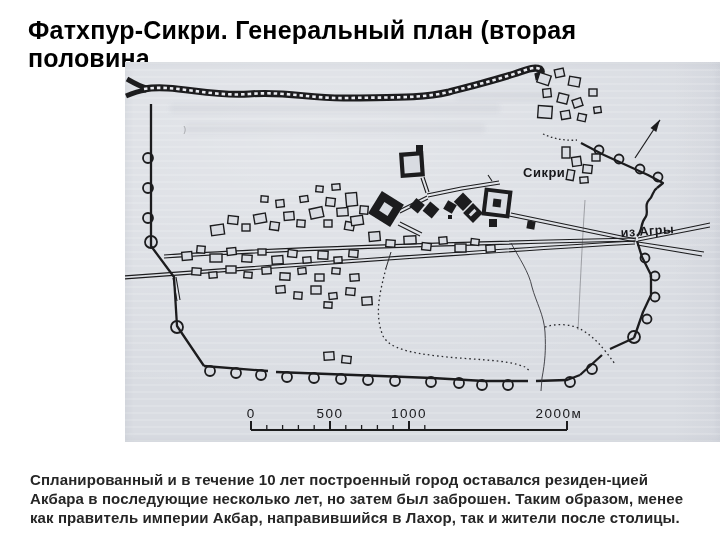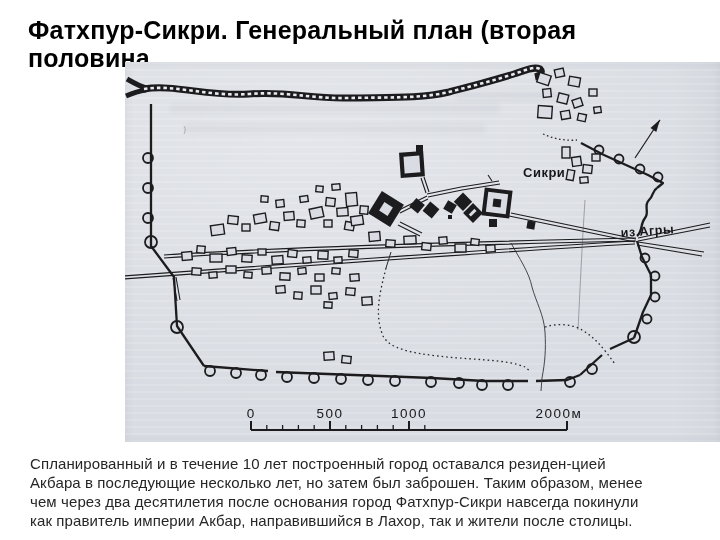--- a/index.html
+++ b/index.html
@@ -15,22 +15,22 @@
          radial-gradient(130% 120% at 30% 20%, rgba(255,255,255,.28), rgba(255,255,255,0) 60%),
          repeating-linear-gradient(0deg, rgba(255,255,255,.14) 0 2px, rgba(0,0,0,0) 2px 7px),
          linear-gradient(90deg, #d9dce2 0 92%, #d3d6dd 100%);
        box-shadow:inset 0 0 10px rgba(70,75,95,.10);}
   .map svg{position:absolute;left:0;top:0;}
   .ghost{position:absolute;background:rgba(95,100,122,.06);filter:blur(2px);border-radius:3px;}
   .g1{left:45px;top:42px;width:330px;height:9px;}
   .g2{left:60px;top:62px;width:300px;height:9px;}
   .g3{left:330px;top:30px;width:120px;height:8px;}
 
-  .caption{position:absolute;left:30px;top:454px;color:#262626;
-           font-size:15px;line-height:19px;letter-spacing:.1px;white-space:nowrap;}
+  .caption{position:absolute;left:30px;top:470px;color:#262626;
+           font-size:15px;line-height:19px;letter-spacing:.1px;white-space:nowrap;font-weight:bold;}
 
   .ink{stroke:#1c1c1e;}
   text{fill:#17171a;}
 </style>
 </head>
 <body>
 
 <div class="slide">
 
   <div class="title">
@@ -254,17 +254,16 @@
         <text x="316" y="418" font-size="13.5" text-anchor="middle" letter-spacing="1.5">500</text>
         <text x="395" y="418" font-size="13.5" text-anchor="middle" letter-spacing="1.5">1000</text>
         <text x="545" y="418" font-size="13.5" text-anchor="middle" letter-spacing="1.5">2000м</text>
       </g>
     </svg>
   </div>
 
   <div class="caption">
     <div>Спланированный и в течение 10 лет построенный город оставался резиден-цией</div>
     <div>Акбара в последующие несколько лет, но затем был заброшен. Таким образом, менее</div>
-    <div>чем через два десятилетия после основания город Фатхпур-Сикри навсегда покинули</div>
     <div>как правитель империи Акбар, направившийся в Лахор, так и жители после столицы.</div>
   </div>
 
 </div>
 
 </body></html>

